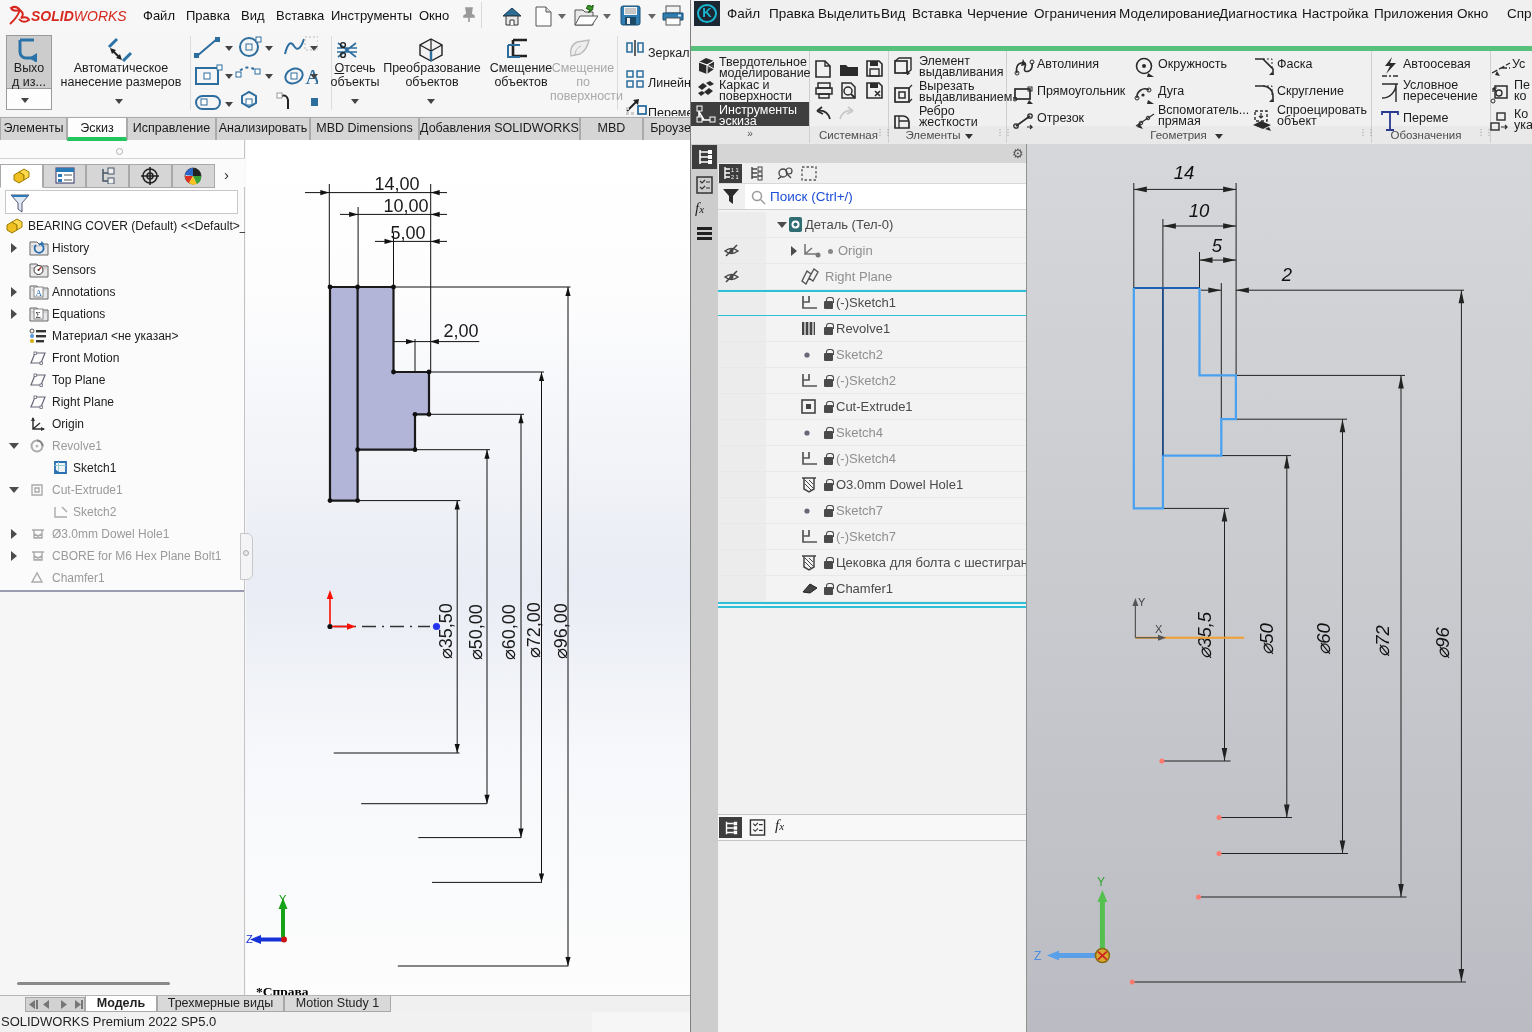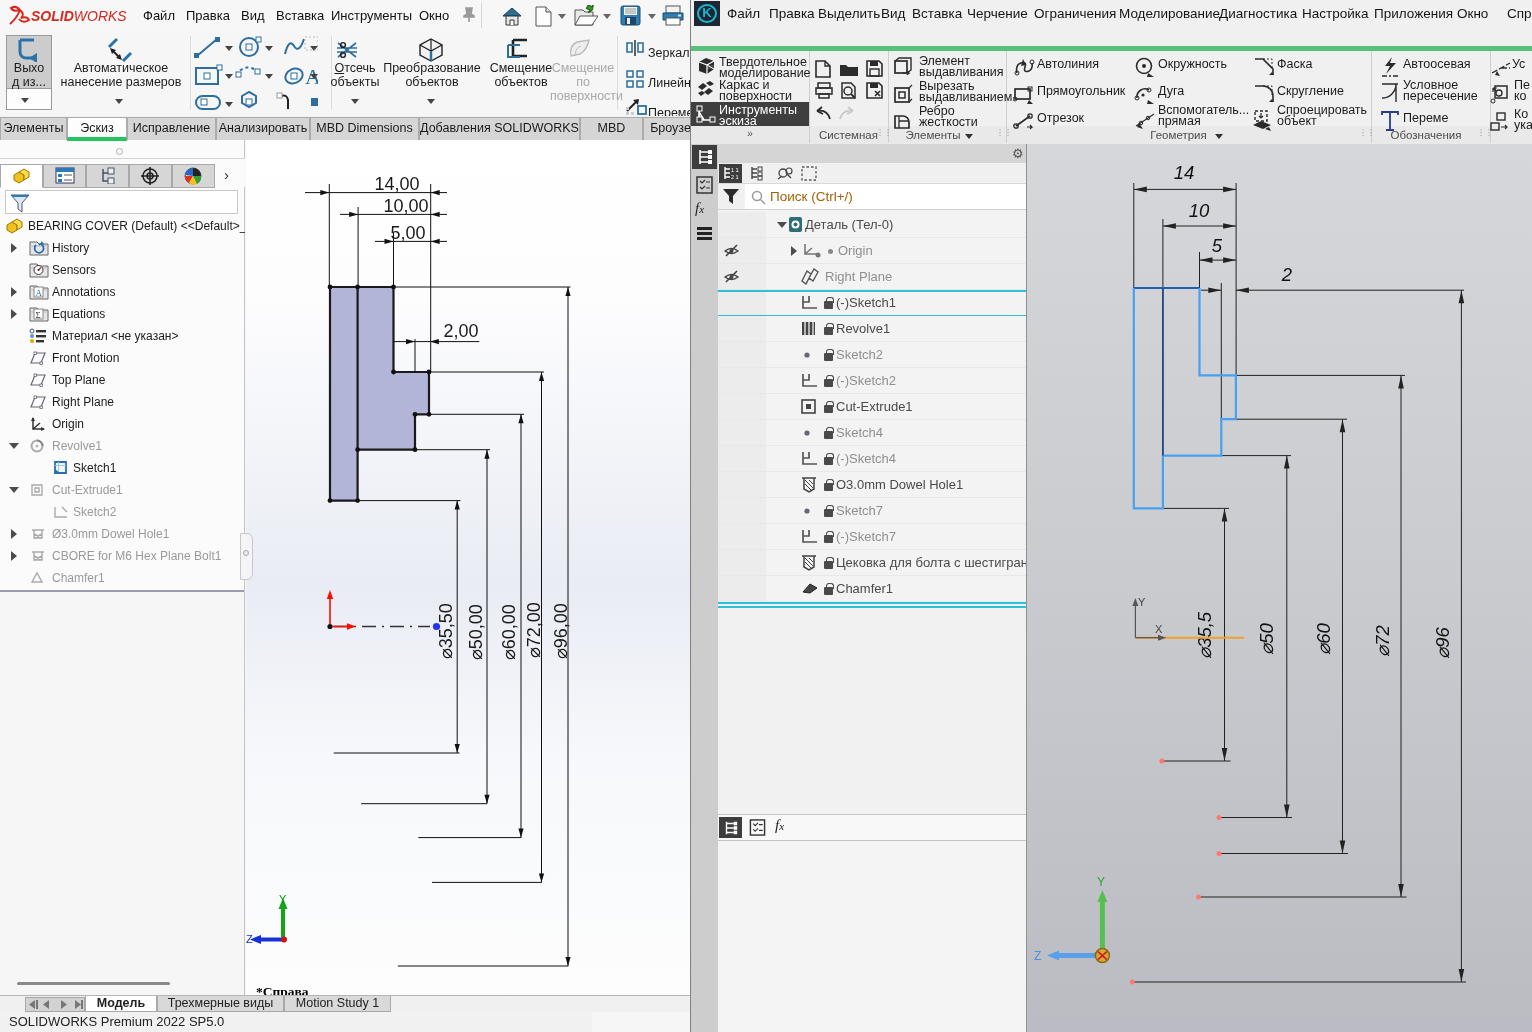--- a/index.html
+++ b/index.html
@@ -30,21 +30,21 @@
 .trow span.lbl{position:absolute;top:4px}
 .gray{color:#9a9a9a}
 .tri{position:absolute;width:0;height:0}
 .tri.c{border-top:5px solid transparent;border-bottom:5px solid transparent;border-left:6px solid #4c4c4c}
 .tri.o{border-left:5px solid transparent;border-right:5px solid transparent;border-top:6px solid #4c4c4c}
 
 .sw-gfx{position:absolute;left:246px;top:140px;width:444px;height:855px;background:linear-gradient(180deg,#ffffff 0%,#fdfdfe 18%,#e9ecf4 52%,#f6f8fb 72%,#fdfdfd 100%)}
 
 .sw-btabs{position:absolute;left:0;top:995px;width:690px;height:17px;background:#f0f0f0;border-top:1px solid #b5b5b5}
 .sw-btab{position:absolute;top:0;height:16px;background:#d9d9d9;border:1px solid #a8a8a8;border-top:none;font-size:12.5px;color:#222;text-align:center;line-height:15px}
-.sw-status{position:absolute;left:0;top:1012px;width:592px;height:20px;background:#f1f1f1;font-size:13px;color:#222;line-height:20px;padding-left:9px}
+.sw-status{position:absolute;left:0;top:1012px;width:592px;height:20px;background:#f1f1f1;font-size:13px;color:#222;line-height:20px;padding-left:1px}
 
 .kp-menu{position:absolute;left:0;top:0;width:842px;height:27px;background:#f0f0f0}
 .kp-menu .mi{position:absolute;top:6px;font-size:13.5px;color:#151515}
 .kp-tabrow{position:absolute;left:0;top:27px;width:842px;height:19px;background:#a9a9a9}
 .kp-green{position:absolute;left:0;top:46px;width:842px;height:5px;background:#57c17c}
 .kp-tab{position:absolute;left:48px;top:0;width:213px;height:19px;background:#57c17c;color:#fff;font-size:14px}
 .kp-ribbon{position:absolute;left:0;top:51px;width:842px;height:93px;background:#f0f0f0;border-bottom:1px solid #b9b9b9}
 .kp-ribbon .vsep{position:absolute;top:0;height:92px;width:1px;background:#cfcfcf}
 .rlbl{position:absolute;top:78px;font-size:11.5px;color:#4c4c4c;text-align:center}
 .kp-it{position:absolute;font-size:12.5px;color:#1c1c1c;line-height:11px;white-space:nowrap}
@@ -787,21 +787,21 @@
     </div>
     <div class="abs" style="left:0;top:40px;width:308px;height:26px;background:#f0f0f0;border-bottom:1px solid #d0d0d0">
       <svg class="abs" style="left:3px;top:3px" width="20" height="19" viewBox="0 0 20 19">
           <path d="M2 2 h16 l-6 7 v8 l-4 -3 v-5 Z" fill="#2b2b2b"></path>
         </svg>
       <div class="abs" style="left:27px;top:0;width:281px;height:25px;background:#fff"></div>
       <svg class="abs" style="left:33px;top:6px" width="15" height="15" viewBox="0 0 15 15">
           <circle cx="6" cy="6" r="4.5" fill="none" stroke="#999" stroke-width="1.5"></circle>
           <path d="M9.5 9.5 L14 14" stroke="#999" stroke-width="1.5"></path>
         </svg>
-      <span class="abs" style="left:52px;top:5px;color:#a16207;font-size:13.5px">Поиск (Ctrl+/)</span>
+      <span class="abs" style="left:52px;top:5px;color:#1d4ed8;font-size:13.5px">Поиск (Ctrl+/)</span>
     </div>
     <div class="abs" style="left:0;top:68px;width:48px;height:392px;background:#ececec"></div>
       <div id="kptree" class="abs" style="left:0;top:68px;width:308px">
         <div class="krow" style="top:0px;border-bottom:1px solid #e8e8e8">
           <div class="tri o" style="left:59px;top:10px"></div>
           <svg class="kico" style="left:70px" width="16" height="17">
             <rect x="1" y="1" width="13" height="15" rx="2" fill="#2e6e73"></rect>
             <circle cx="7.5" cy="8.5" r="4" fill="#fff"></circle>
             <circle cx="7.5" cy="8.5" r="2" fill="#2e6e73"></circle>
           </svg>

